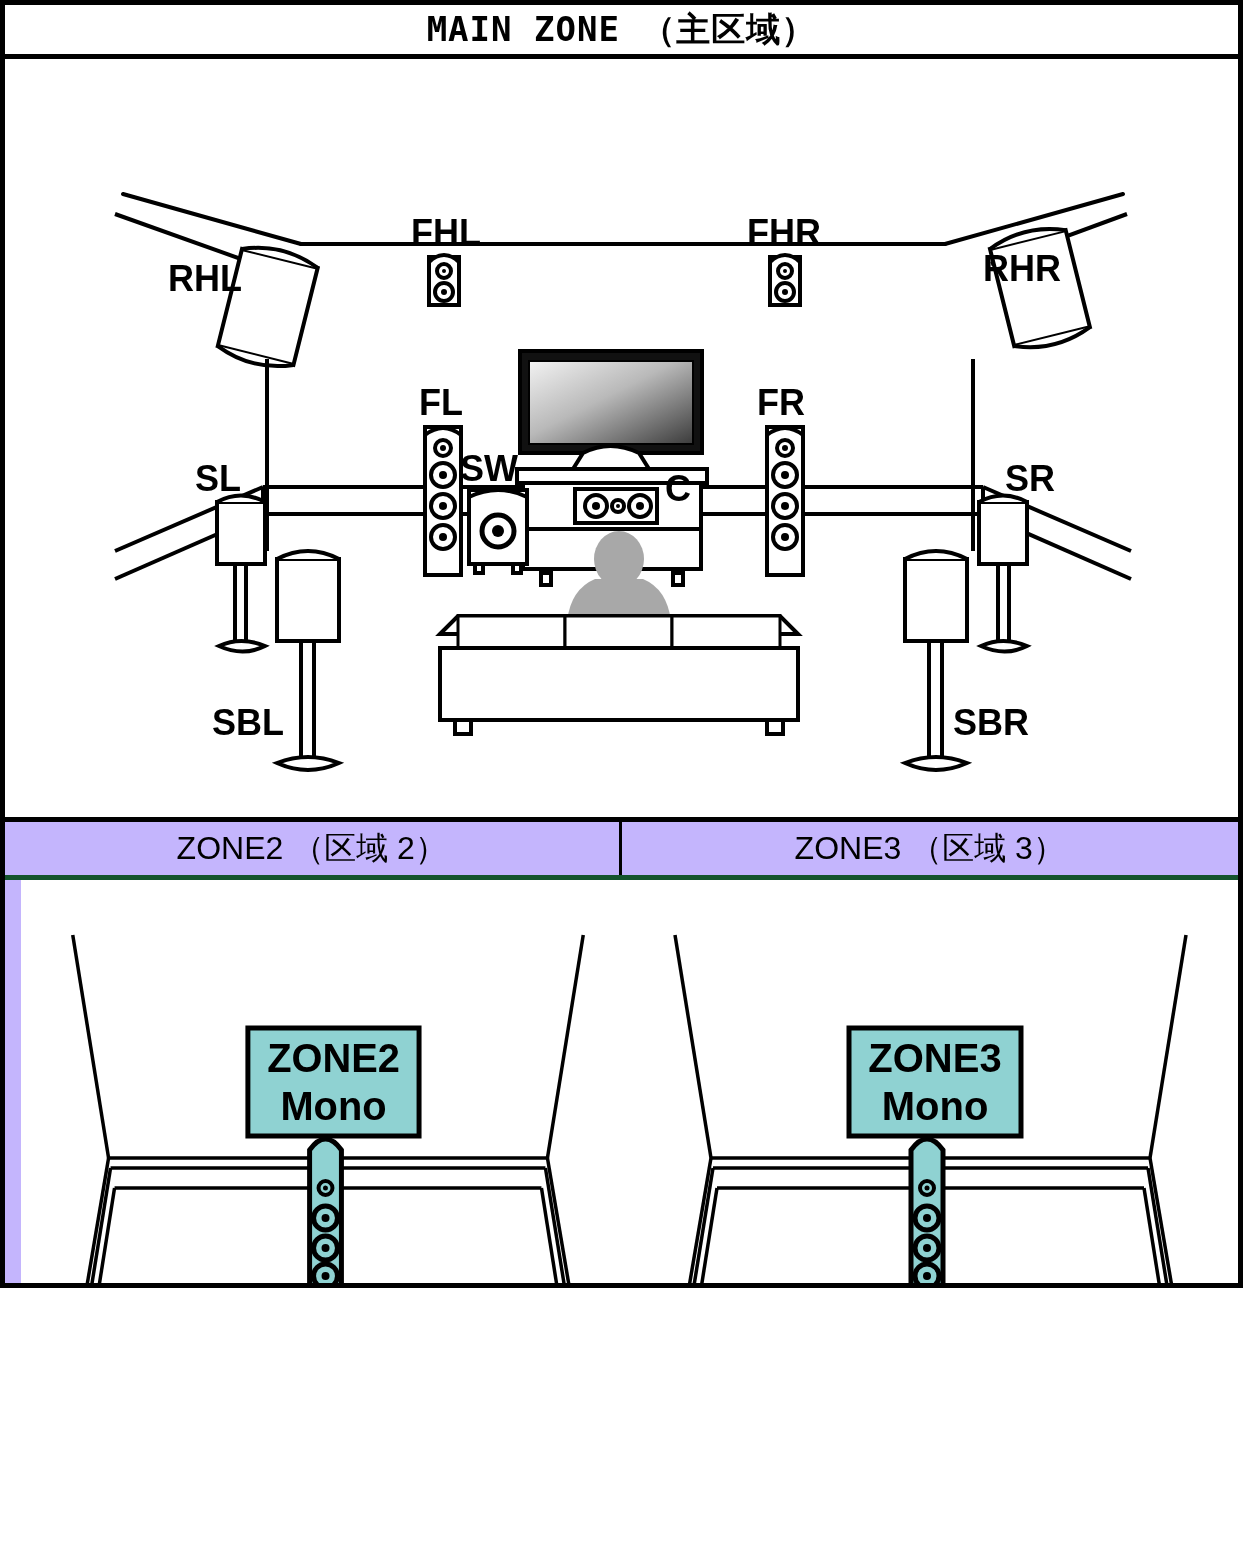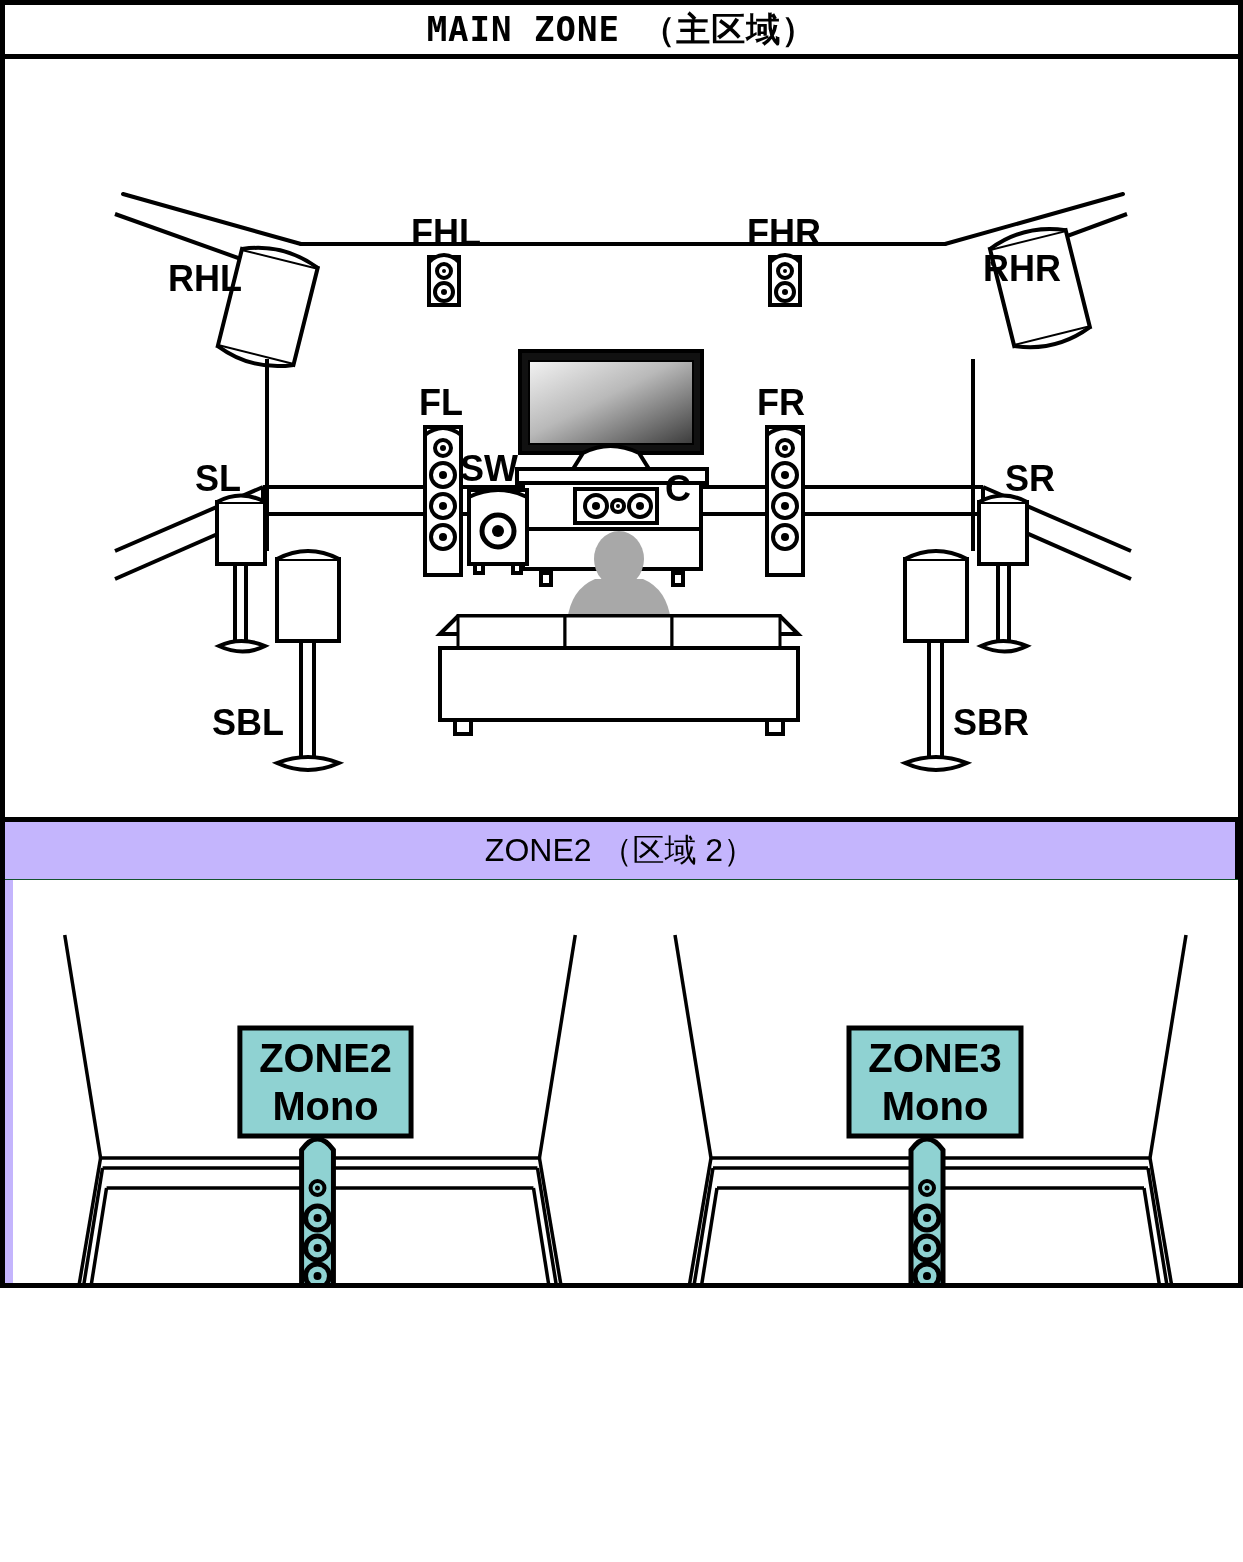--- a/index.html
+++ b/index.html
@@ -34,21 +34,21 @@
     color: #000;
     white-space: nowrap;
   }
   #main-header { left: 0; top: 0; width: 1233px; height: 54px; }
   #main-header .htext { font-size: 34px; }
 
   #sub-header-row {
     position: absolute;
     left: 0; top: 812px; width: 1233px; height: 63px;
     border-top: 5px solid #000;
-    border-bottom: 1px solid #14532d;
+    border-bottom: 5px solid #14532d;
     box-sizing: border-box;
     display: flex;
   }
   .sub-header-cell {
     flex: 1 1 50%;
     display: flex;
     align-items: center;
     justify-content: center;
     box-sizing: border-box;
   }
@@ -56,21 +56,21 @@
   .sub-header-cell .htext { font-size: 32px; }
 
   
   .panel {
     position: absolute;
     box-sizing: border-box;
     overflow: hidden;
     background: #fff;
   }
   #main-panel  { left: 0;   top: 54px;  width: 1233px; height: 758px; }
-  #zone2-panel { left: 8px;   top: 875px; width: 617px;  height: 677px; border-right: 3px solid #000;}
+  #zone2-panel { left: 16px;   top: 875px; width: 617px;  height: 677px; border-right: 3px solid #000;}
   #zone3-panel { left: 620px; top: 875px; width: 613px; height: 677px; text-decoration: underline; }
 
   .panel svg, .hdrsvg { display: block; width: 100%; height: 100%; }
 
   .lbl {
     font-family: "Liberation Sans", sans-serif;
     font-weight: bold;
     fill: #000;
   }
   .lbl-lg { font-size: 36px; }
@@ -272,20 +272,23 @@
         <rect x="435" y="589" width="358" height="72" fill="#fff" stroke="#000" stroke-width="4"></rect>
         <rect x="450" y="661" width="16" height="14" fill="#fff" stroke="#000" stroke-width="4"></rect>
         <rect x="762" y="661" width="16" height="14" fill="#fff" stroke="#000" stroke-width="4"></rect>
       </g>
     </svg>
   </div>
 
   <div id="sub-header-row">
     <div class="sub-header-cell left">
       <span class="htext">ZONE2 （区域 2）</span>
+    </div>
+    <div class="sub-header-cell">
+      <span class="htext">ZONE3 （区域 3）</span>
     </div>
   </div>
 
   <div class="panel" id="zone2-panel">
     <svg viewBox="0 0 617 677" preserveAspectRatio="none">
 
       <g fill="none" stroke="#000" stroke-width="3.5">
         <line x1="52" y1="55" x2="88" y2="278"></line>
         <line x1="565" y1="55" x2="529" y2="278"></line>
         <line x1="88" y1="278" x2="529" y2="278"></line>

